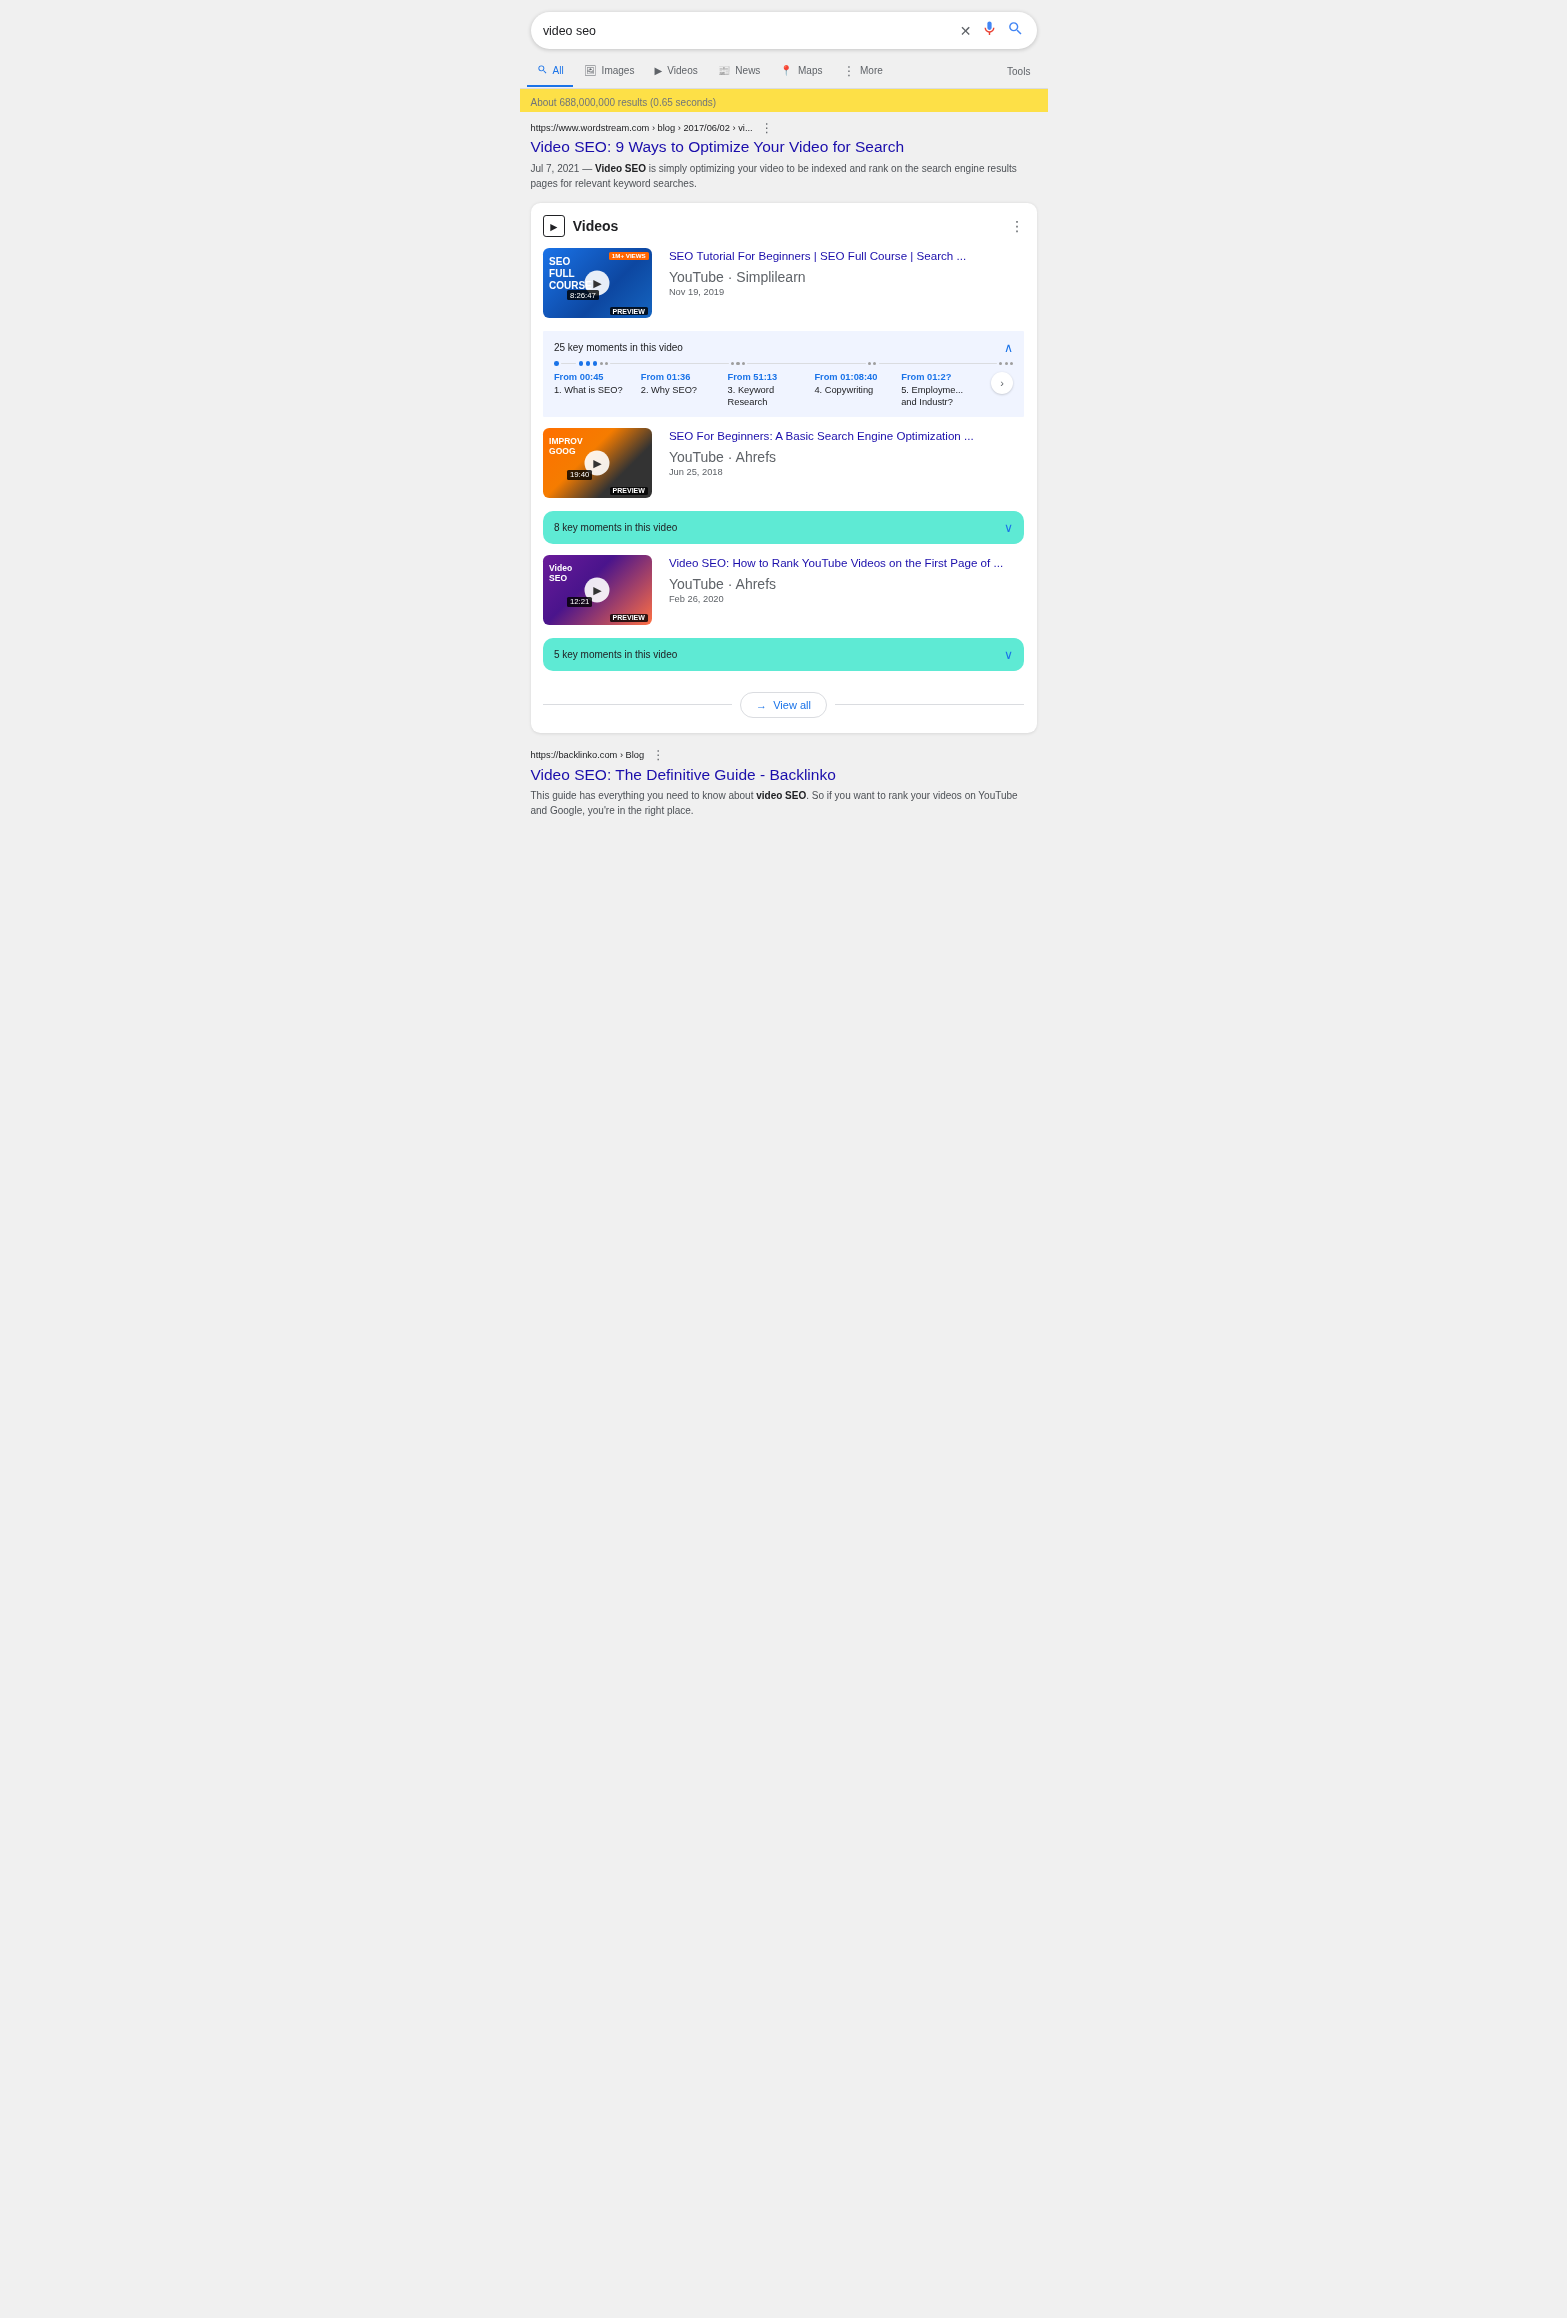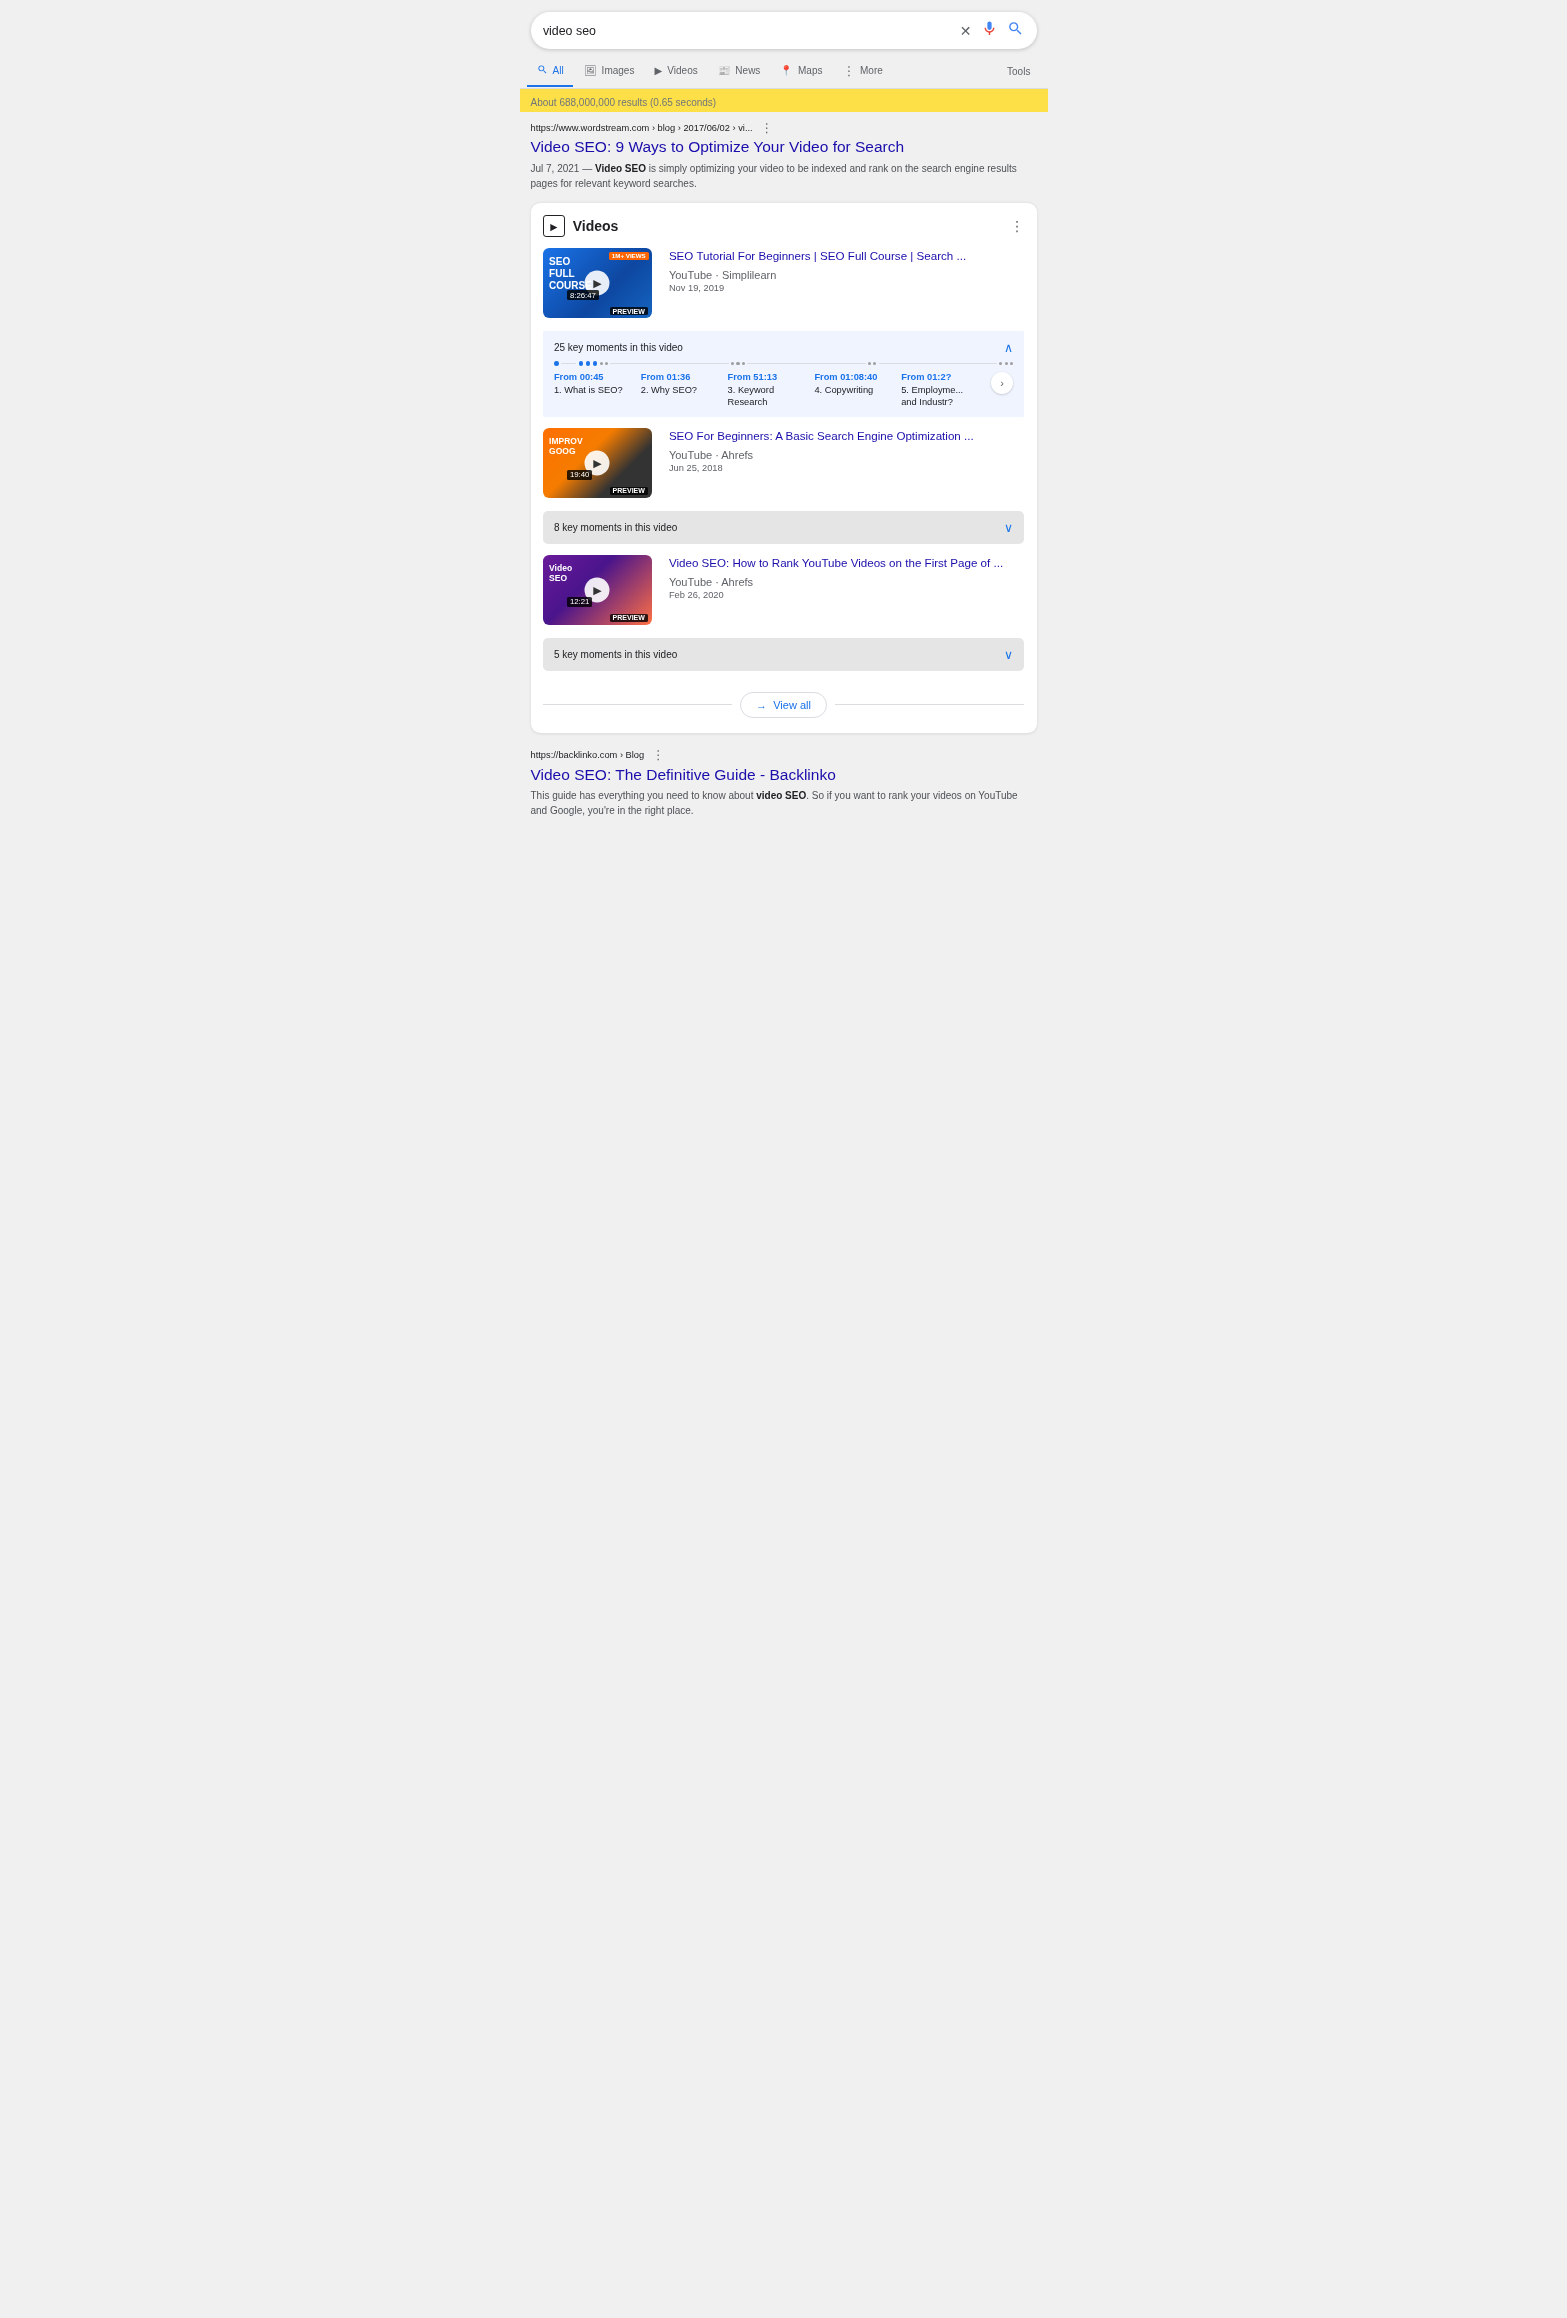--- a/index.html
+++ b/index.html
@@ -254,21 +254,21 @@
       flex: 1;
     }
     .video-meta-title {
       font-size: 11.6px;
       color: #1a0dab;
       cursor: pointer;
       line-height: 1.4;
       margin-bottom: 4.7px;
     }
     .video-meta-source {
-      font-size: 11px;
+      font-size: 14px;
       color: #5f6368;
       margin-bottom: 1.6px;
     }
     .video-meta-date {
       font-size: 9.3px;
       color: #5f6368;
     }
 
     
     .key-moments {
@@ -319,22 +319,22 @@
       align-items: center;
       justify-content: center;
       box-shadow: 0 0.8px 2.3px rgba(0,0,0,0.2);
       font-size: 11px;
       cursor: pointer;
       color: #5f6368;
     }
 
     
     .key-moments-collapsed {
-      background: #e5e5e5;
-      border-radius: 5px;
+      background: #5eead4;
+      border-radius: 10px;
       padding: 9.3px 11px;
       margin-bottom: 11px;
     }
     .key-moments-collapsed-header {
       display: flex;
       align-items: center;
       justify-content: space-between;
       font-size: 10px;
       color: #202124;
       cursor: pointer;

